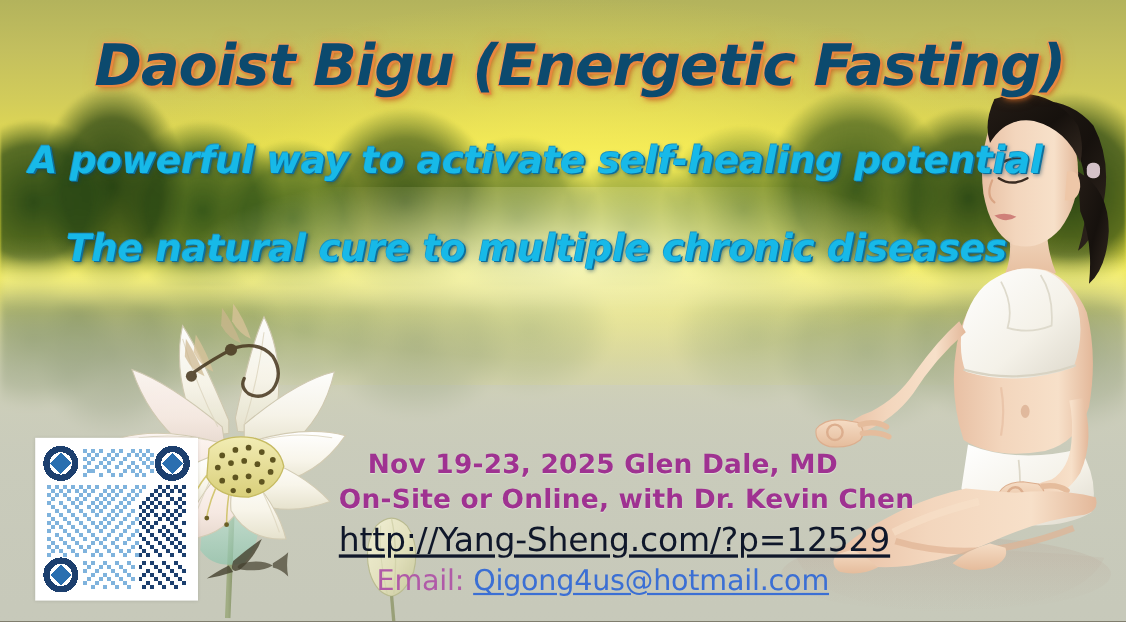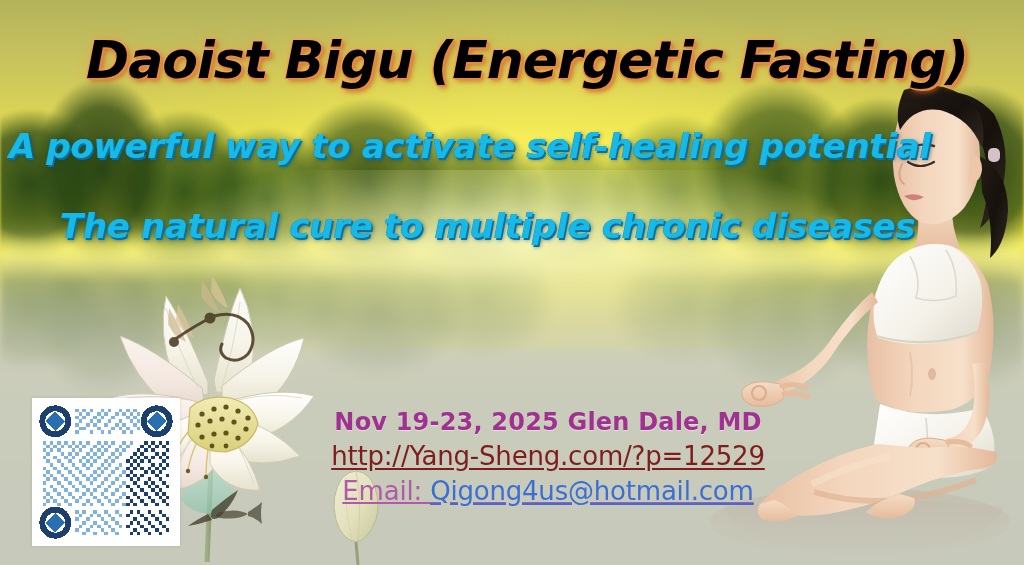--- a/index.html
+++ b/index.html
@@ -109,40 +109,40 @@
   }
   .qr svg { display:block; width:100%; height:100%; }
 
   
   .title {
     position:absolute; left:86px; top:30px;
     font-size:52px;
     font-weight:bold; font-style:italic;
     font-family:"DejaVu Sans", sans-serif;
     letter-spacing:-1px;
-    color:#000000;
+    color:#0c4a6e;
     white-space:nowrap;
     text-shadow:
       2px 2px 0 #e8873f, -1px -1px 0 #f0a05c,
       1px -1px 0 #f0a05c, -1px 1px 0 #e8873f,
       3px 3px 5px rgba(190,90,30,.75),
       0 0 12px rgba(240,150,70,.55);
   }
 
   .sub1, .sub2 {
     position:absolute;
     font-style:italic; font-weight:bold;
     font-family:"DejaVu Sans", sans-serif;
     color:#17b9e8;
     white-space:nowrap;
     text-shadow:
       1.5px 1.5px 0 #0d6f9c, -0.5px -0.5px 0 #1b93c4,
       2px 2px 4px rgba(8,60,90,.6);
   }
-  .sub1 { left:9px;  top:126px; font-size:34px; letter-spacing:-0.3px; }
+  .sub1 { left:26px;  top:126px; font-size:34px; letter-spacing:-0.3px; }
   .sub2 { left:60px;  top:178px; font-size:34px; letter-spacing:-0.3px;margin-top:28px; }
 
   .info { position:absolute; left:308px; top:408px; width:480px; text-align:center; }
   .info .line { white-space:nowrap; line-height:1.18; }
 
   .l-date {
     font-size:24px; font-weight:bold;
     color:#9f3291;
     font-family:"DejaVu Sans", sans-serif;
     letter-spacing:.2px;
@@ -151,34 +151,33 @@
   .l-mode {
     font-size:24px; font-weight:bold;
     color:#9f3291;
     font-family:"DejaVu Sans", sans-serif;
     letter-spacing:.2px;
     margin-top:4px;
     text-shadow:0 1px 1px rgba(255,255,255,.45);
   }
   .l-url {
     margin-top:5px;
-    font-size:26px;
-    color:#7f1d1d;
+    font-size:30px;
+    color:#0f172a;
     font-family:"DejaVu Sans", sans-serif;
     text-decoration:underline;
     text-underline-offset:3px;
     letter-spacing:-.2px;
   }
   .l-email {
     margin-top:4px;
     font-size:26px;
     color:#b05aa8;
     font-family:"DejaVu Sans", sans-serif;
     letter-spacing:-.2px;
-    text-decoration:underline;
   }
   .l-email .addr {
     color:#3b6fd4;
     text-decoration:underline;
     text-underline-offset:3px;
   }
 </style>
 </head>
 <body>
 
@@ -797,20 +796,21 @@
   </div>
 
   <div class="title">Daoist Bigu (Energetic Fasting)</div>
 
   <div class="sub1">A powerful way to  activate self-healing potential</div>
 
   <div class="sub2">The natural cure to multiple chronic diseases</div>
 
   <div class="info">
     <div class="line l-date">Nov 19-23, 2025   Glen Dale, MD</div>
+    <div class="line l-mode">On-Site or Online, with Dr. Kevin Chen</div>
     <div class="line l-url">http://Yang-Sheng.com/?p=12529</div>
     <div class="line l-email">
       <span>Email:</span>
       <span class="addr">Qigong4us@hotmail.com</span>
     </div>
   </div>
 
 </div>
 
 </body></html>

